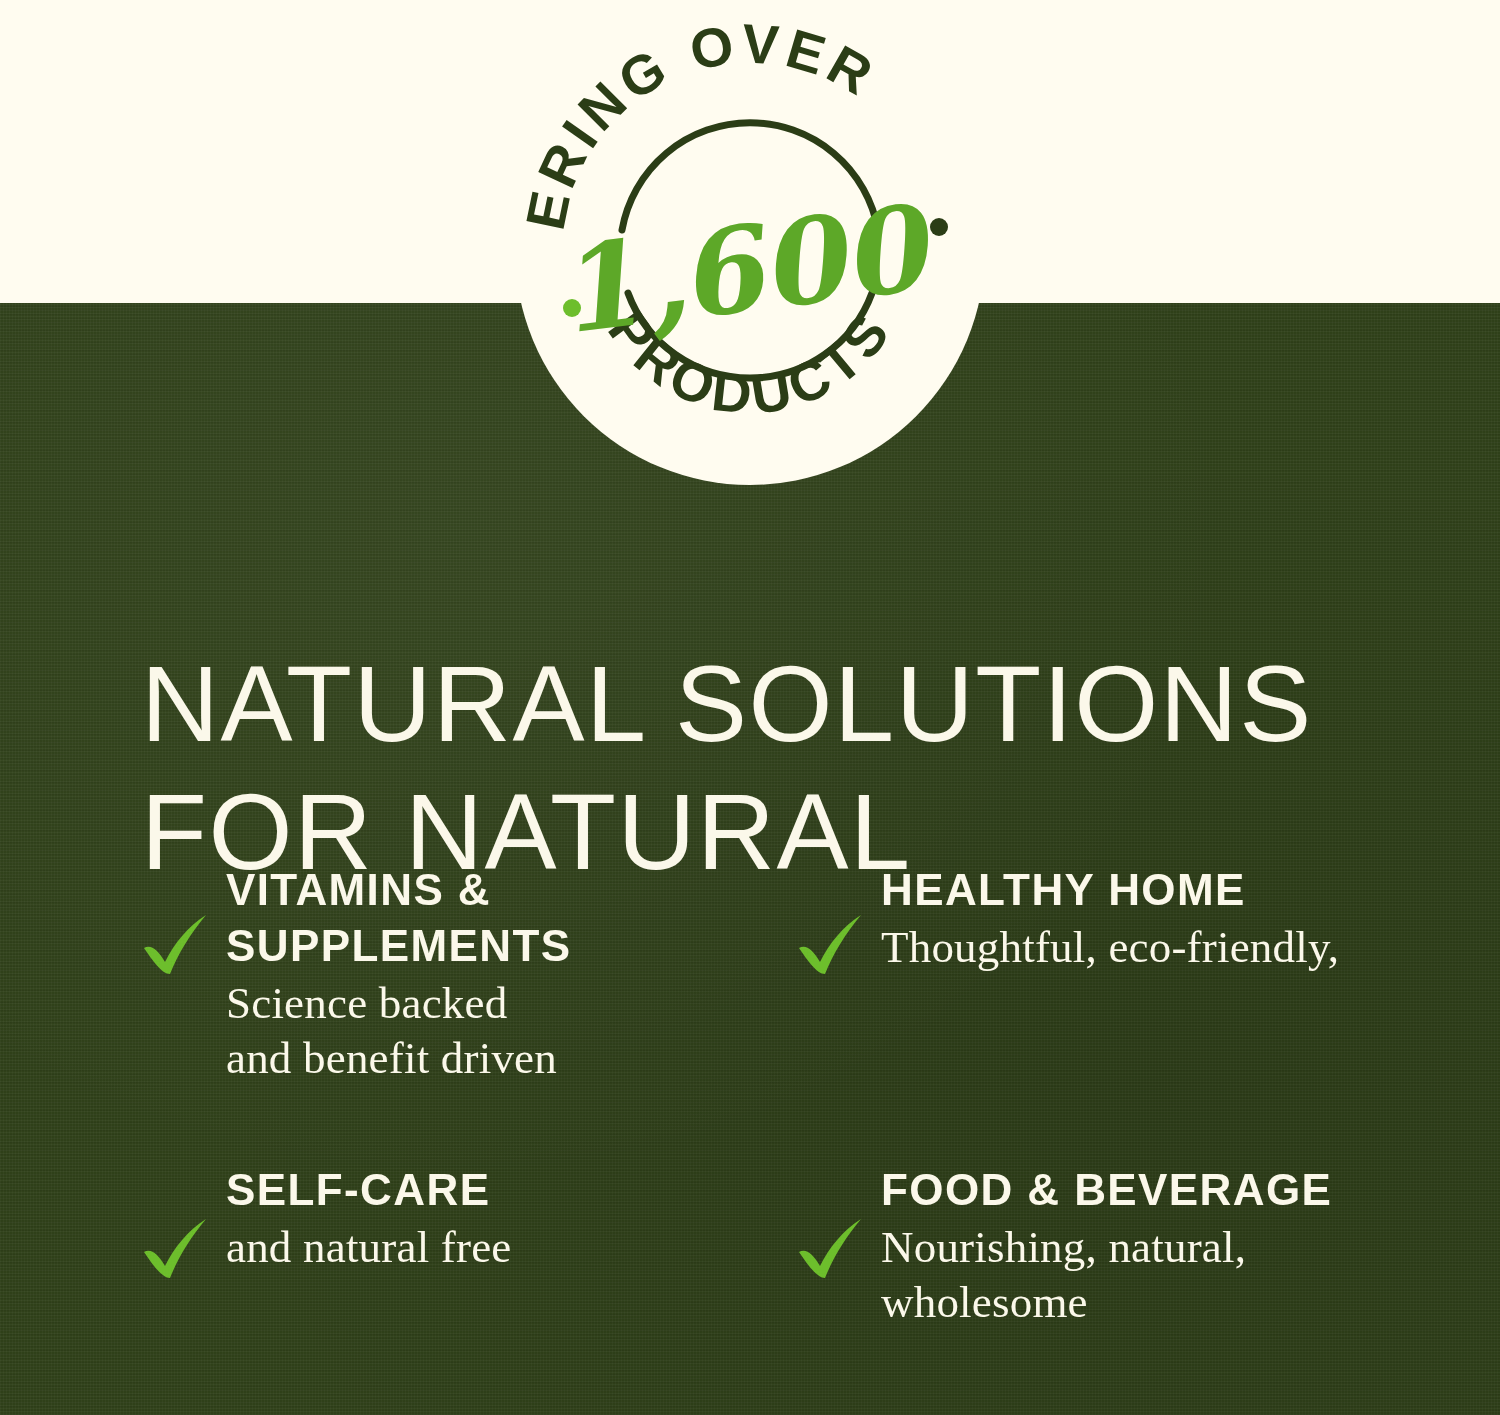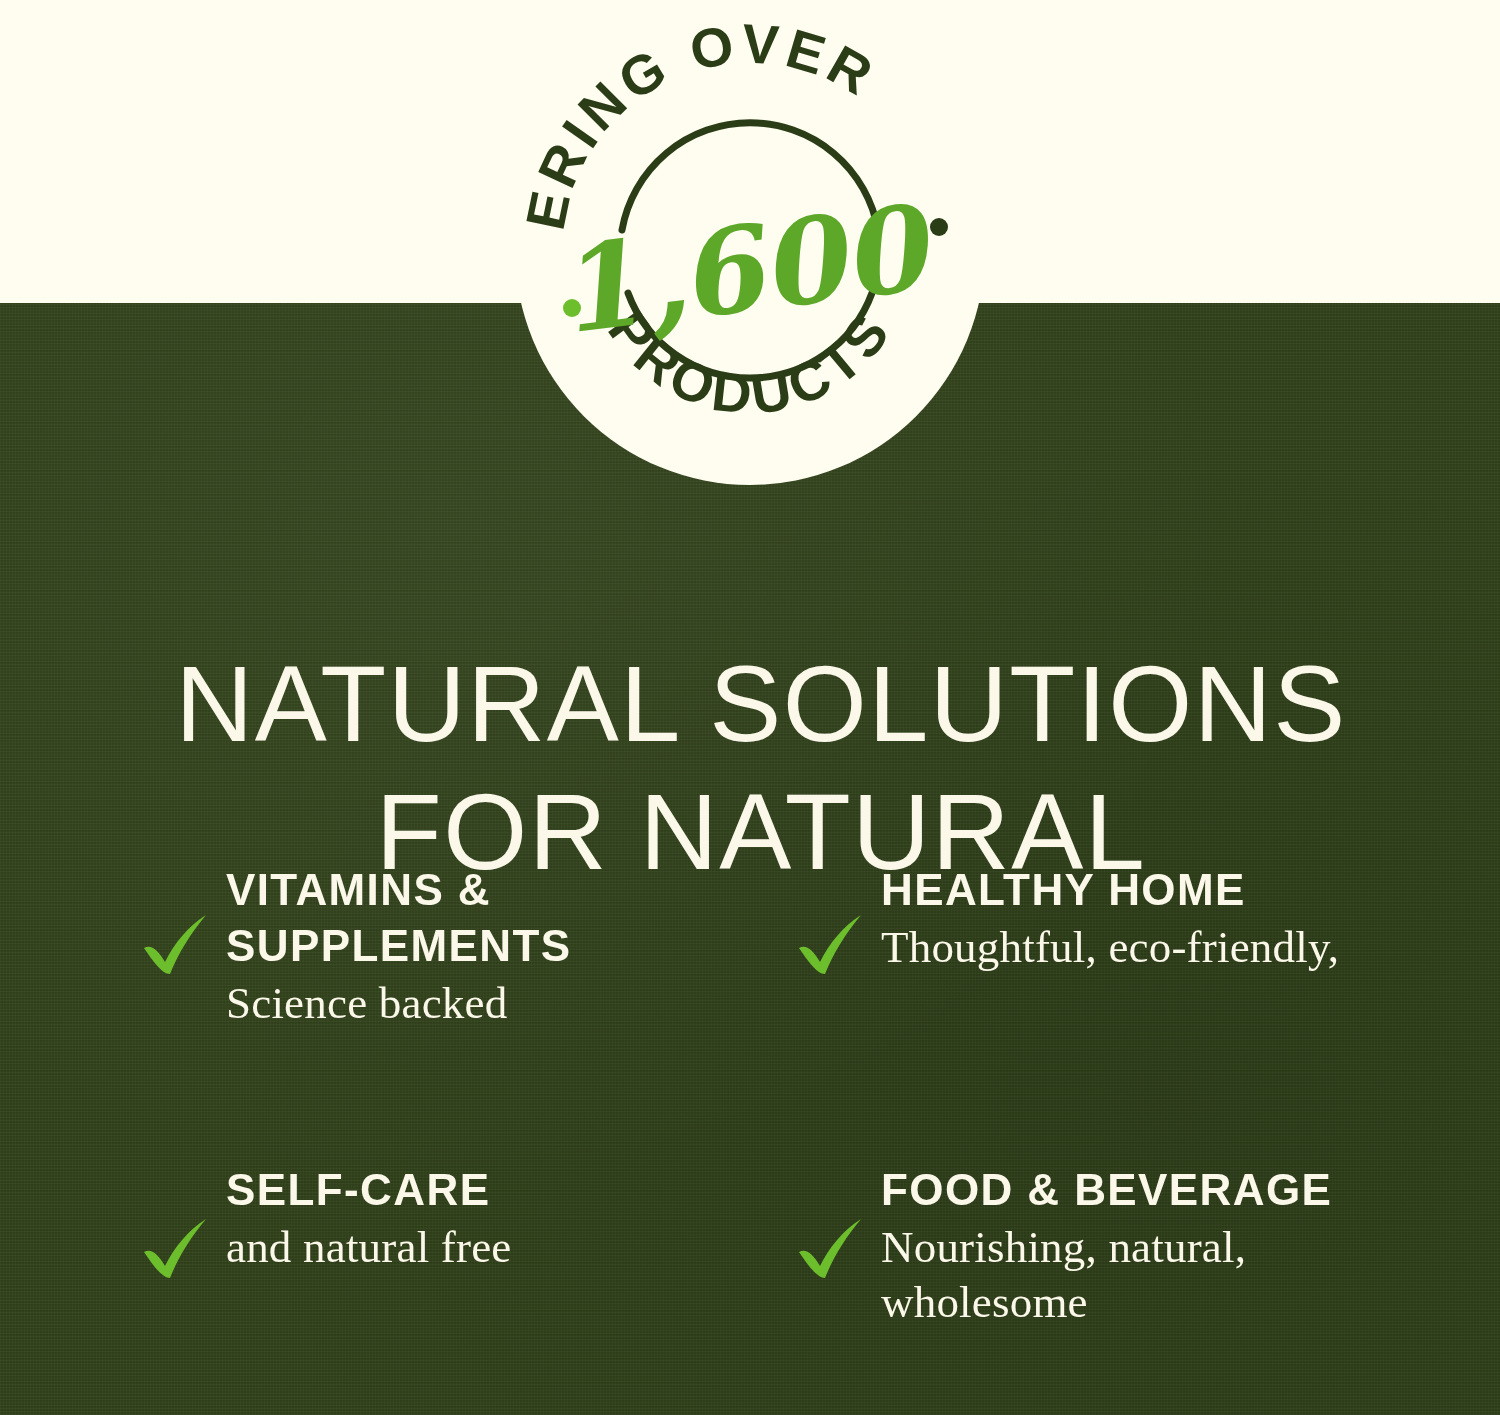--- a/index.html
+++ b/index.html
@@ -109,21 +109,21 @@
     top: 568px;
     width: 1240px;
     color: #FBF8EA;
     font-family: "Liberation Sans", sans-serif;
     font-weight: 400;
     font-size: 108px;
     line-height: 128px;
     letter-spacing: 1.5px;
     z-index: 3;
   }
-  .headline-line { display: block; white-space: nowrap; text-align: center; }
+  .headline-line { display: block; white-space: nowrap; }
 
   
   .features {
     position: absolute;
     left: 130px;
     top: 860px;
     width: 1310px;
     display: grid;
     grid-template-columns: 655px 655px;
     grid-template-rows: 300px 230px;
@@ -218,20 +218,21 @@
           <path d="M 6 44 C 13 40 20 46 27 58 C 36 40 50 22 68 11 C 52 30 40 50 32 70 C 24 70 14 56 6 44 Z" fill="#6DBE2C"></path>
         </svg>
       </span>
       <div class="feature-text">
         <p class="feature-title">
           <span>VITAMINS &amp;</span><br>
           <span>SUPPLEMENTS</span>
         </p>
         <p class="feature-desc">
           <span>Science backed</span>
+          <span>and benefit driven</span>
         </p>
       </div>
     </div>
 
     <div class="feature">
       <span class="check-icon">
         <svg viewBox="0 0 78 78">
           <path d="M 6 44 C 13 40 20 46 27 58 C 36 40 50 22 68 11 C 52 30 40 50 32 70 C 24 70 14 56 6 44 Z" fill="#6DBE2C"></path>
         </svg>
       </span>

